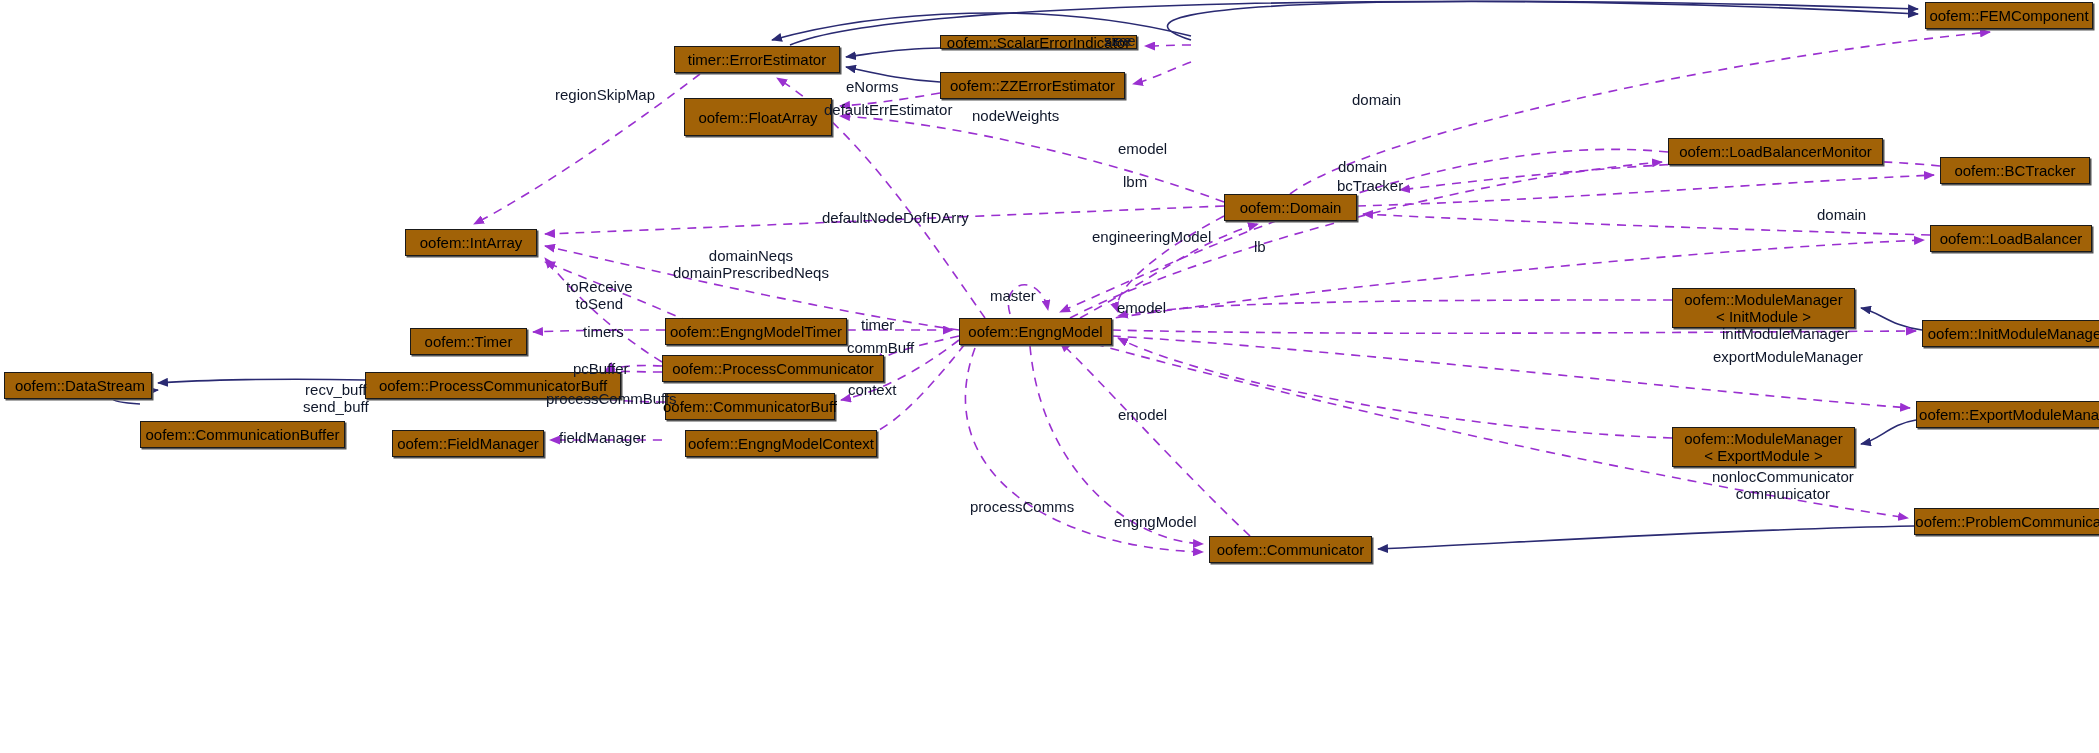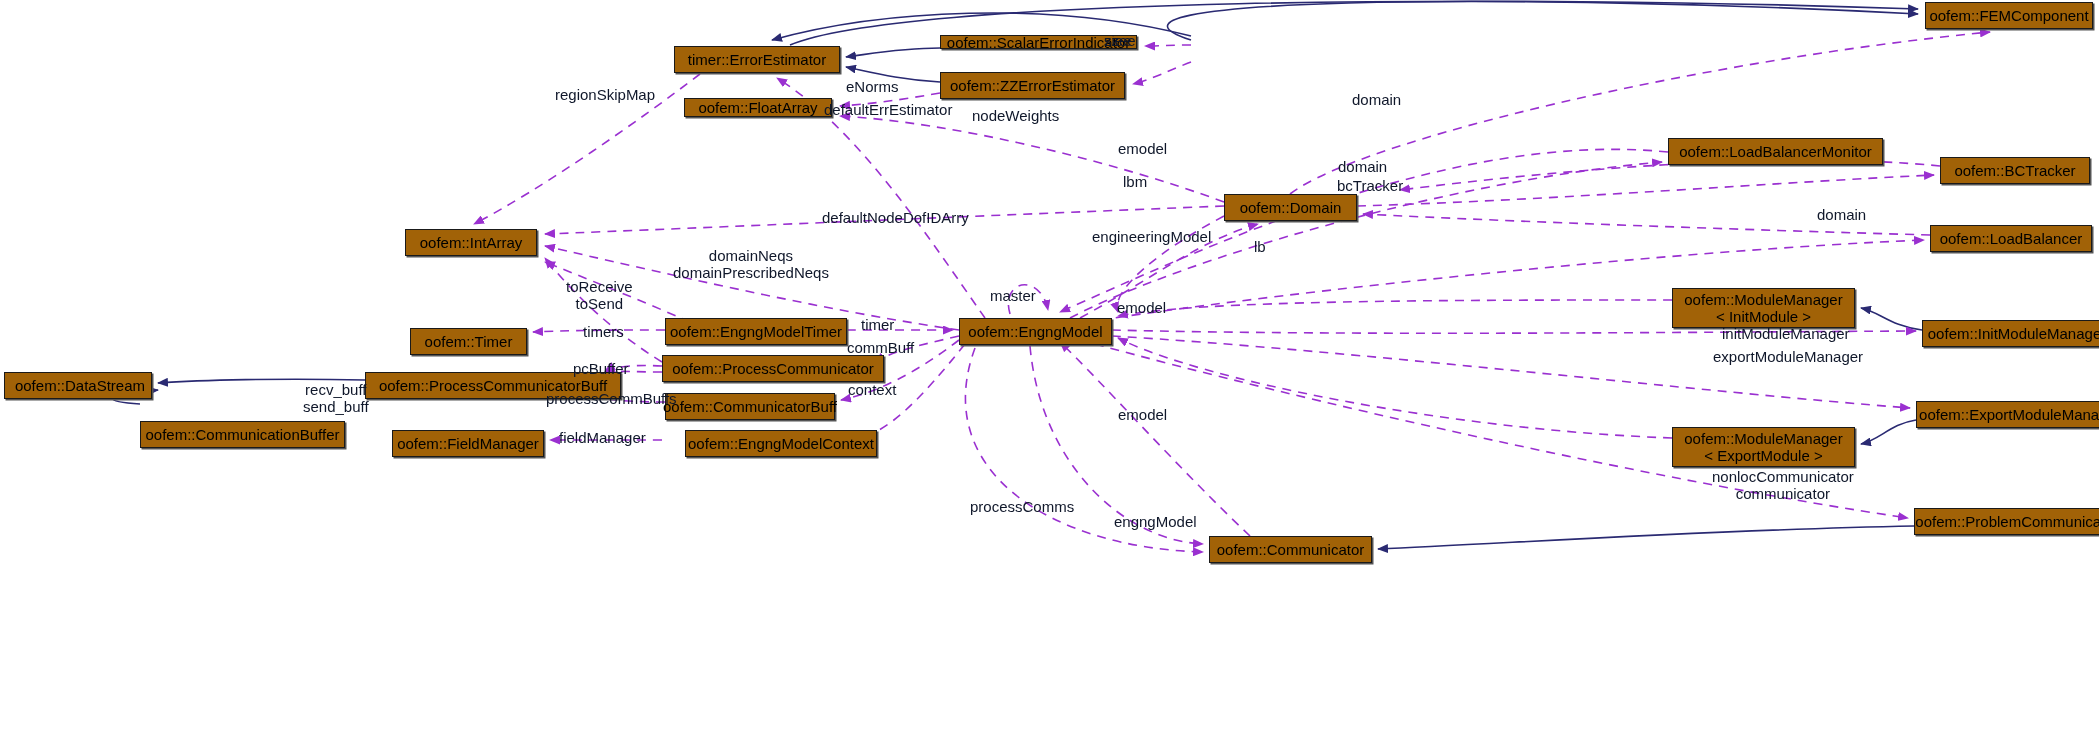--- a/index.html
+++ b/index.html
@@ -142,21 +142,21 @@
 
   <div class="node" style="left:940px;top:35px;width:197px;height:14px;">
     <span>oofem::ScalarErrorIndicator</span>
   </div>
 
 
   <div class="node" style="left:940px;top:72px;width:185px;height:27px;">
     <span>oofem::ZZErrorEstimator</span>
   </div>
 
-  <div class="node" style="left:684px;top:98px;width:148px;height:19px;">
+  <div class="node" style="left:684px;top:98px;width:148px;height:38px;">
     <span>oofem::FloatArray</span>
   </div>
 
   <div class="node" style="left:1668px;top:138px;width:215px;height:27px;">
     <span>oofem::LoadBalancerMonitor</span>
   </div>
 
   <div class="node" style="left:1940px;top:157px;width:150px;height:27px;">
     <span>oofem::BCTracker</span>
   </div>

